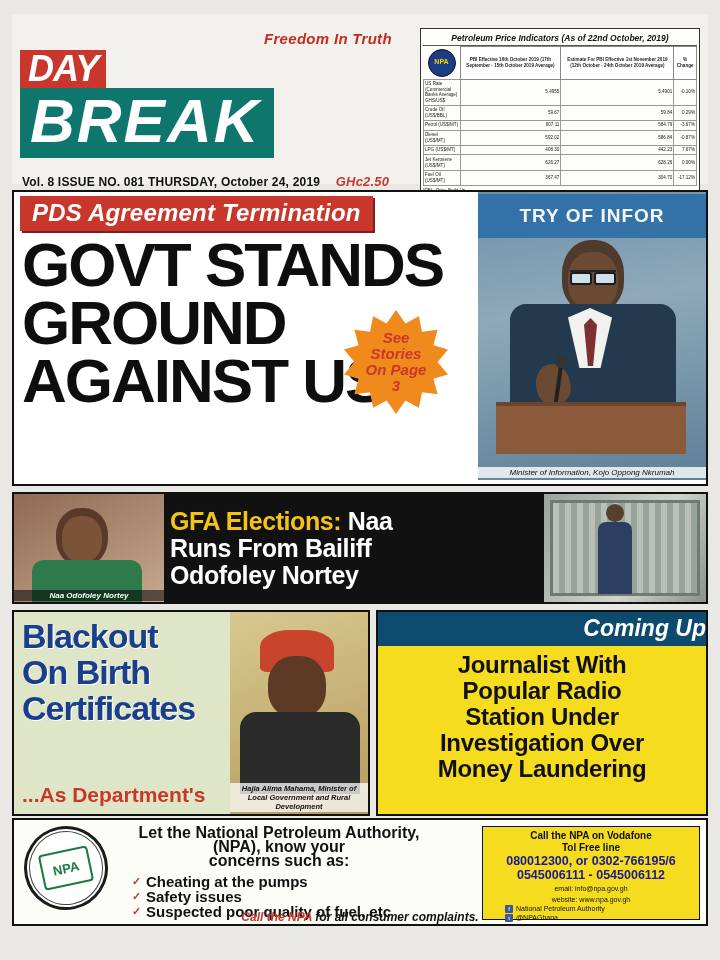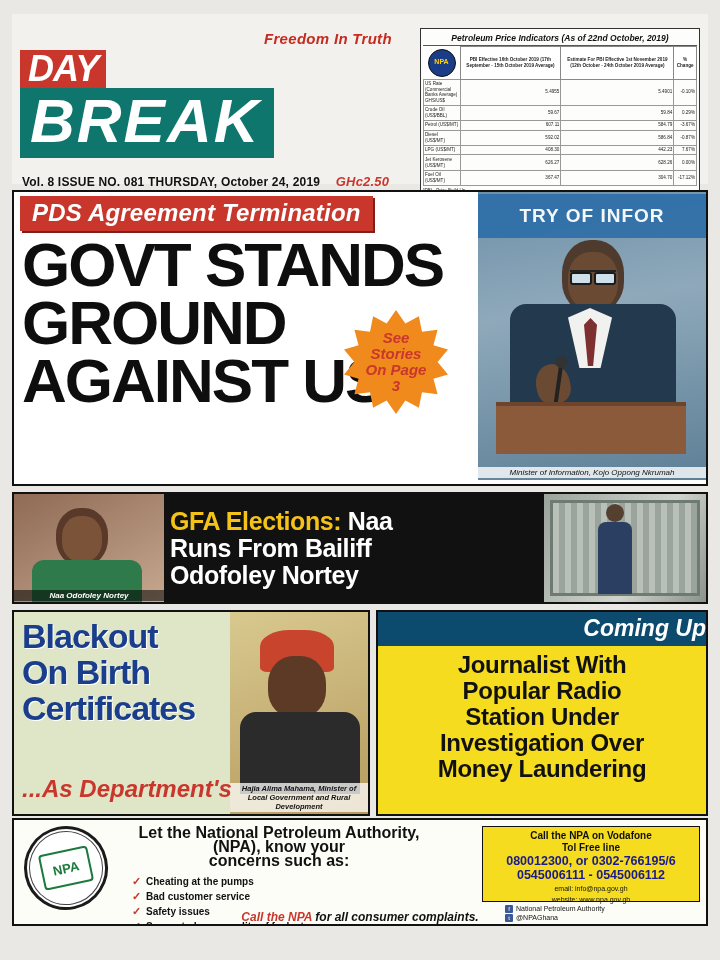--- a/index.html
+++ b/index.html
@@ -267,23 +267,23 @@
     font-size:7.5px;font-style:italic;font-weight:bold;color:#111;
     text-align:center;line-height:9px;background:rgba(255,255,255,.75);
     padding:1px 2px;box-sizing:border-box;
   }
   .bk-title{
     position:absolute;left:8px;top:6px;width:216px;
     color:#1a3e8c;font-weight:bold;font-size:34px;line-height:36px;
     letter-spacing:-1px;text-shadow:1px 1px 0 #fff;
   }
   .bk-sub{
-    position:absolute;left:8px;bottom:14px;width:216px;
-    color:#c9372c;font-weight:bold;font-style:italic;
-    font-size:24px;line-height:23px;
+    position:absolute;left:8px;bottom:8px;width:216px;
+    color:#c9372c;font-weight:bold;
+    font-size:21px;line-height:23px;
   }
   .coming{
     position:relative;flex:1;height:100%;
     border:2px solid #111;background:#f5dc1f;overflow:hidden;
   }
   .coming-top{
     background:#0c4a6e;color:#fff;font-weight:bold;font-style:italic;
     font-size:23px;text-align:right;padding:3px 0 4px 0;
   }
   .coming-body{
@@ -315,29 +315,29 @@
     position:absolute;left:100px;top:6px;width:330px;
   }
   .npa-lead{
     font-size:16px;font-weight:bold;color:#111;line-height:14px;
     text-align:center;
   }
   .npa-list{
     margin:6px 0 0 18px;padding:0;list-style:none;
   }
   .npa-list li{
-    font-size:10px;font-weight:bold;color:#111;line-height:15px;
+    font-size:15px;font-weight:bold;color:#111;line-height:15px;
     position:relative;padding-left:14px;
   }
   .npa-list li:before{
     content:"\2713";position:absolute;left:0;top:0;color:#c9372c;
     font-size:11px;font-weight:bold;
   }
   .npa-right{
-    position:absolute;right:6px;top:6px;width:218px;height:76px;
+    position:absolute;right:6px;top:6px;width:218px;height:94px;
     background:#f5dc1f;border:1px solid #111;box-sizing:border-box;
     padding:3px 4px;text-align:center;
   }
   .npa-call{
     font-size:10px;font-weight:bold;color:#111;line-height:12px;
   }
   .npa-num{
     font-size:12.5px;font-weight:bold;color:#1a1a8c;line-height:14px;
   }
   .npa-web{
@@ -526,21 +526,20 @@
     <div class="npa-seal">
       <div class="ring"></div>
       <div class="inner">NPA</div>
     </div>
 
     <div class="npa-mid">
       <div class="npa-lead">Let the National Petroleum Authority, (NPA), know your</div>
       <div class="npa-lead">concerns such as:</div>
       <ul class="npa-list">
         <li>Cheating at the pumps</li>
-        <li>Bad customer service</li>
         <li>Safety issues</li>
         <li>Suspected poor quality of fuel, etc</li>
       </ul>
     </div>
 
     <div class="npa-right">
       <div class="npa-call">Call the NPA on Vodafone</div>
       <div class="npa-call">Tol Free line</div>
       <div class="npa-num">080012300, or 0302-766195/6</div>
       <div class="npa-num">0545006111 - 0545006112</div>

